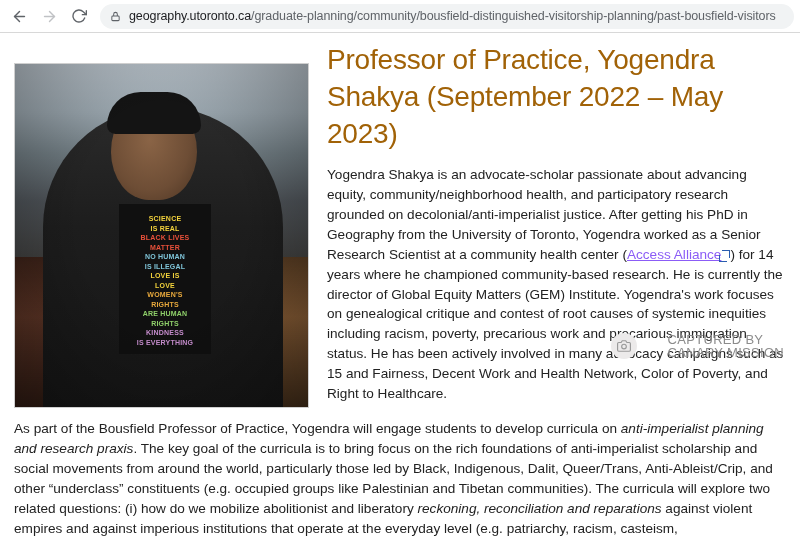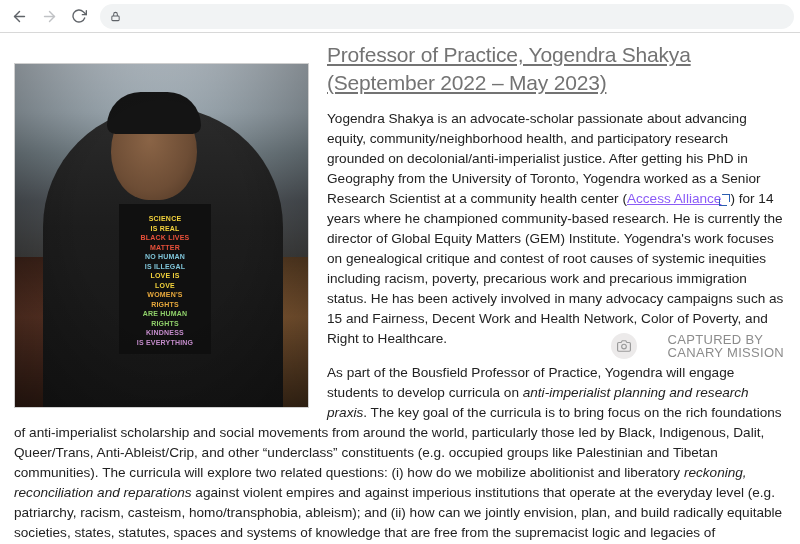--- a/index.html
+++ b/index.html
@@ -144,26 +144,25 @@
     text-transform: uppercase;
   }
   .photo .st { display: block; }
   .photo .vignette {
     position: absolute; inset: 0;
     background: radial-gradient(ellipse at 50% 45%, rgba(0,0,0,0) 40%, rgba(0,0,0,0.35) 100%);
   }
 
   h1.title {
     margin: 0 0 12px 0;
-    font-size: 21px;
+    font-size: 28px;
     line-height: 1.33;
     font-weight: normal;
-    color: #737373;
+    color: #a16207;
     letter-spacing: -0.2px;
-    text-decoration: underline;
   }
 
   p.body {
     margin: 0 0 15px 0;
     font-size: 13.6px;
     line-height: 1.47;
     color: #222222;
     text-align: left;
   }
   a.inline-link {
@@ -246,20 +245,21 @@
         <path d="M20.49 15a9 9 0 1 1-2.12-9.36L23 10"></path>
       </svg>
   </div>
   <div class="omnibox">
     <span class="lock-icon">
       <svg width="11" height="13" viewBox="0 0 24 24" fill="none" stroke="currentColor" stroke-width="2.2">
           <rect x="4" y="11" width="16" height="10" rx="2"></rect>
           <path d="M8 11V7a4 4 0 0 1 8 0v4"></path>
         </svg>
     </span>
+    <span class="url-text"><span class="host">geography.utoronto.ca</span><span>/graduate-planning/community/bousfield-distinguished-visitorship-planning/past-bousfield-visitors</span></span>
   </div>
 </div>
 
 <div class="page">
   <div class="edge-strip"></div>
 
   <div class="content">
 
     <div class="photo">
       <div class="bg"></div>

